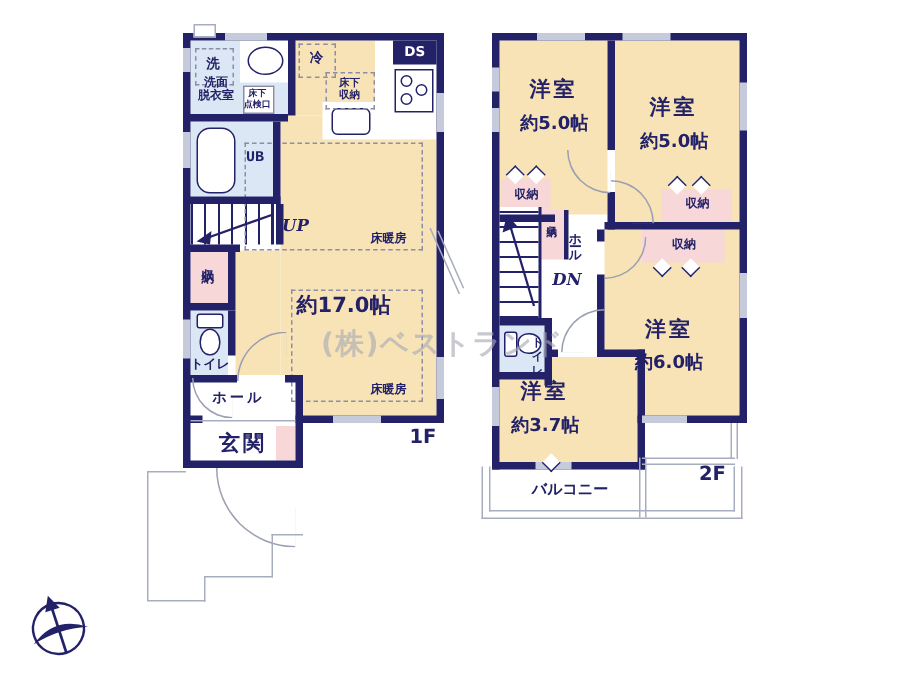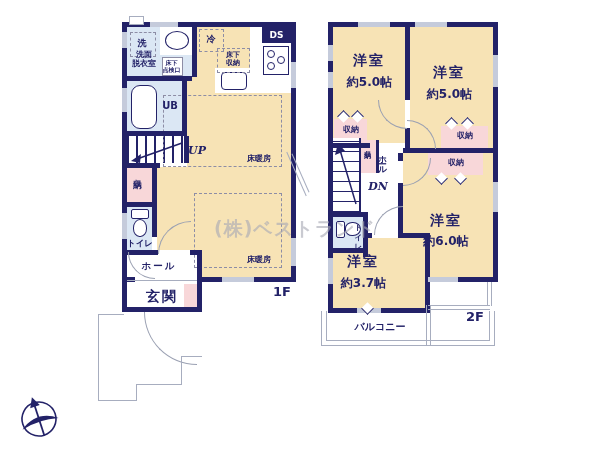--- a/index.html
+++ b/index.html
@@ -109,31 +109,32 @@
   <div class="lbl" style="left:262px;top:30px;width:29px;font-size:9px;color:#fff;">DS</div>
   <div class="lbl" style="left:131px;top:38px;width:22px;font-size:9px;">洗</div>
   <div class="lbl" style="left:123px;top:50px;width:42px;font-size:8px;">
     <span style="display:block;">洗面</span>
     <span style="display:block;">脱衣室</span>
   </div>
   <div class="lbl" style="left:162px;top:59px;width:19px;font-size:6px;font-weight:600;">
     <span style="display:block;">床下</span>
     <span style="display:block;">点検口</span>
   </div>
-  <div class="lbl" style="left:157px;top:100px;width:26px;font-size:10px;">UB</div>
+  <div class="lbl" style="left:157px;top:100px;width:26px;font-size:10px;font-family:Liberation Mono, monospace;">UB</div>
   <div class="lbl" style="left:200px;top:34px;width:22px;font-size:9px;">冷</div>
   <div class="lbl" style="left:218px;top:51px;width:30px;font-size:7px;">
     <span style="display:block;">床下</span>
     <span style="display:block;">収納</span>
   </div>
   <div class="lbl serifit" style="left:184px;top:145px;width:26px;font-size:11px;">UP</div>
   <div class="lbl vt" style="left:133px;top:172px;font-size:8.5px;">収納</div>
   <div class="lbl" style="left:124px;top:238px;width:32px;font-size:8.5px;">トイレ</div>
   <div class="lbl" style="left:134px;top:260px;width:50px;font-size:9.5px;letter-spacing:2px;">ホール</div>
   <div class="lbl" style="left:141px;top:288px;width:42px;font-size:14px;letter-spacing:2px;">玄関</div>
+  <div class="lbl" style="left:193px;top:196px;width:72px;font-size:14px;">約17.0帖</div>
   <div class="lbl" style="left:238px;top:154px;width:42px;font-size:8px;">床暖房</div>
   <div class="lbl" style="left:238px;top:255px;width:42px;font-size:8px;">床暖房</div>
   <div class="lbl" style="left:268px;top:284px;width:28px;font-size:13px;">1F</div>
 
   <div class="a" style="left:328px;top:22px;width:170px;height:291px;background:#fff;"></div>
   <div class="a" style="left:333px;top:27px;width:72px;height:116px;background:#f7e3b5;"></div>
   <div class="a" style="left:410px;top:27px;width:83px;height:121px;background:#f7e3b5;"></div>
   <div class="a" style="left:403px;top:153px;width:90px;height:124px;background:#f7e3b5;"></div>
   <div class="a" style="left:333px;top:253px;width:35px;height:55px;background:#f7e3b5;"></div>
   <div class="a" style="left:368px;top:238px;width:57px;height:70px;background:#f7e3b5;"></div>

